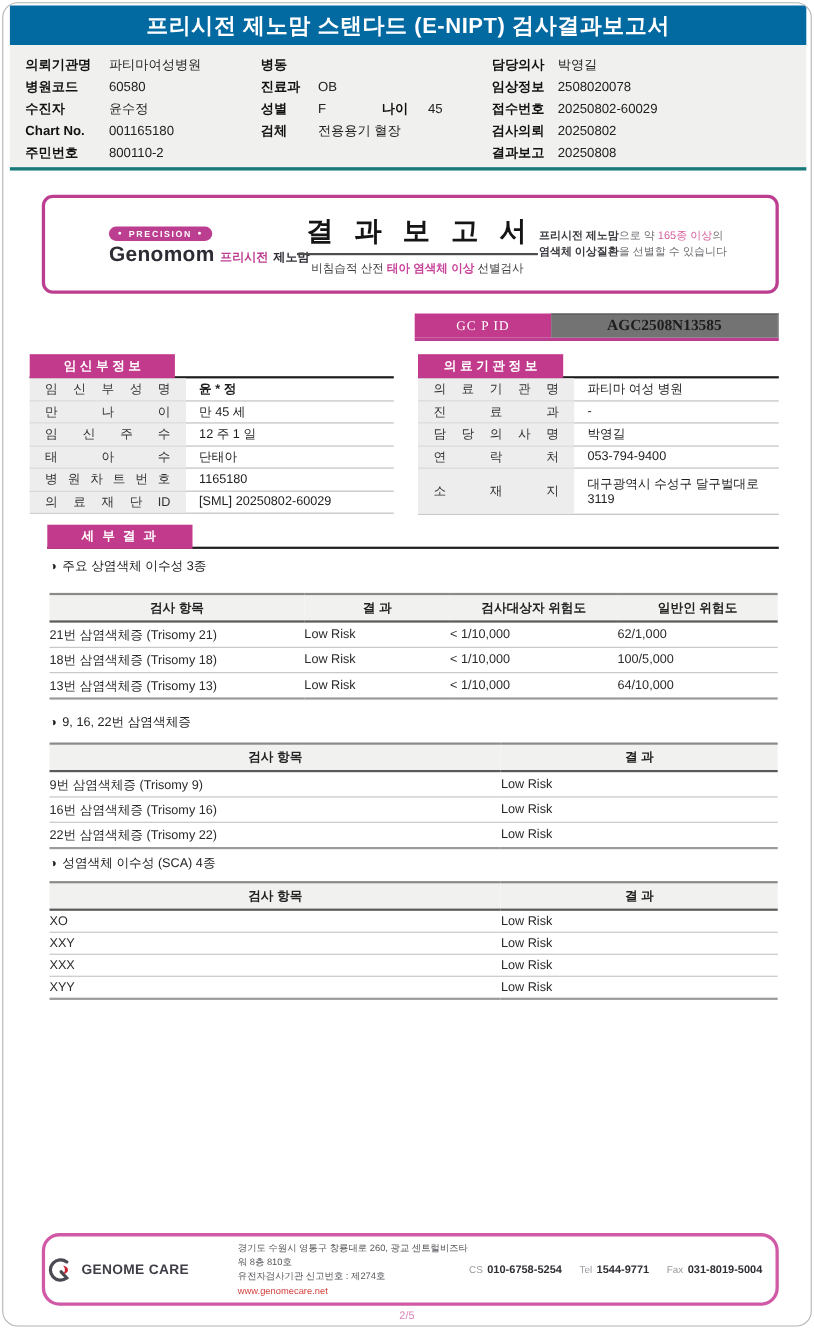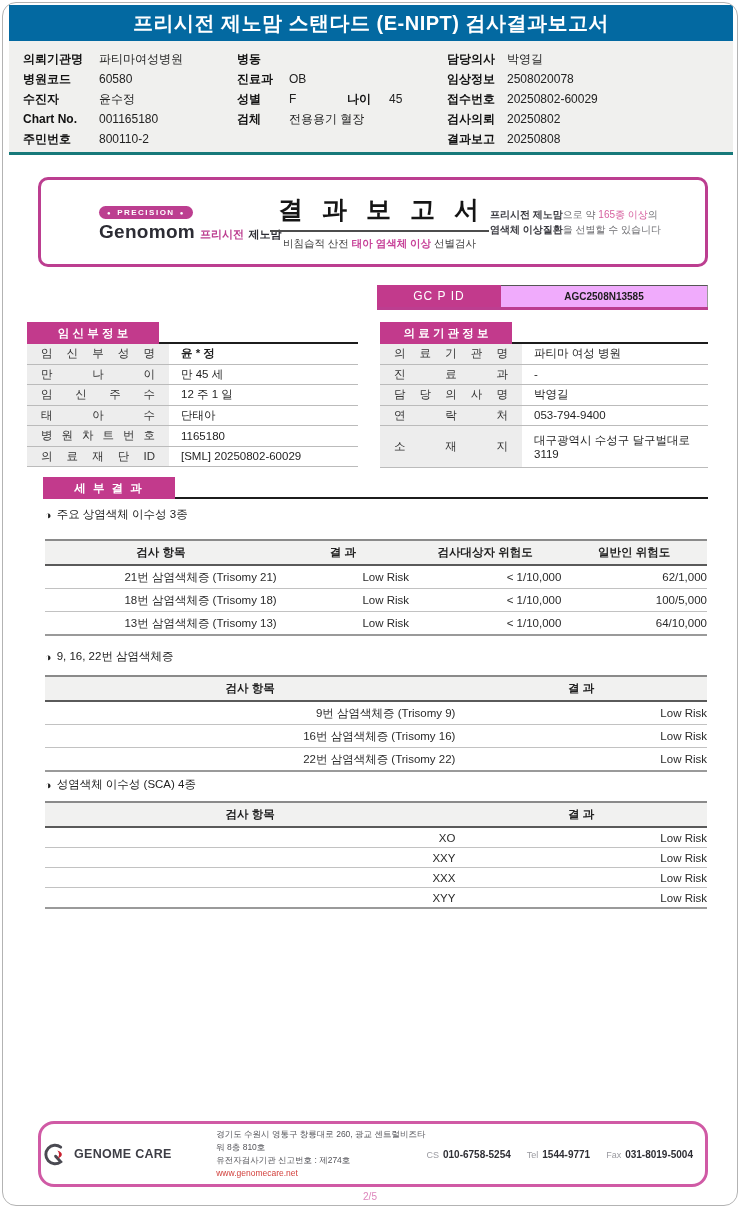--- a/index.html
+++ b/index.html
@@ -30,27 +30,27 @@
   .badge .dot { font-size:6px; line-height:1; }
   .brand-line2 { margin-top:2px; white-space:nowrap; }
   .brand-name { font-size:19px; font-weight:bold; color:#2c2c34; letter-spacing:0.3px; }
   .brand-kr1 { font-size:11px; font-weight:bold; color:#bc3e90; margin-left:5px;margin-top:18px; }
   .brand-kr2 { font-size:11px; font-weight:bold; color:#2c2c34; }
   .title-block { flex:1; text-align:center; }
   .report-title { display:inline-block; font-size:25px; font-weight:bold; color:#151515; letter-spacing:6px; padding:0 4px 4px 8px; border-bottom:2px solid #4d4d4d; white-space:nowrap; }
   .report-subtitle { margin-top:5px; font-size:10.5px; color:#3c3c3c; }
   .report-subtitle .hl { color:#c8449a; font-weight:bold; }
   .note-block { width:215px; padding-right:20px; font-size:10px; color:#6e6e72; line-height:1.55; }
-  .note-block .b { color:#3a3a40; font-weight:bold; }
+  .note-block .b { color:#3a3a40; font-weight:bold;font-family:Liberation Serif, serif; }
   .note-block .p { color:#d65f9e; }
 
   
-  .gcpid { position:absolute; left:374px; top:282px; width:331px; height:25px; display:flex; border-bottom:3px solid #bc3e90; }
+  .gcpid { position:absolute; left:374px; top:282px; width:331px; height:25px; display:flex; border-bottom:3px solid #bc3e90;font-family:Liberation Serif, serif; }
   .gcpid-label { width:124px; background:#c23a8c; color:#fff; display:flex; align-items:center; justify-content:center; font-size:12px; letter-spacing:1px; }
-  .gcpid-value { flex:1; border-top:1px solid #555; border-right:1px solid #999; display:flex; align-items:center; justify-content:center; font-size:10px; font-weight:bold; color:#1d1d1d; background:#f0abfc; }
+  .gcpid-value { flex:1; border-top:1px solid #555; border-right:1px solid #999; display:flex; align-items:center; justify-content:center; font-size:14px; font-weight:bold; color:#1d1d1d; background:#737373; }
 
   
   .itable { position:absolute; top:319px; font-size:11.5px; }
   .itable.left  { left:24px;  width:331px; }
   .itable.right { left:377px; width:328px; }
   .itable-tab-row { border-bottom:2px solid #1c1c1c; height:22px; }
   .itable-tab { width:132px; height:22px; background:#c23a8c; color:#fff; font-weight:bold; font-size:11.5px; text-align:center; line-height:22px; }
   .itrow { display:flex; align-items:center; min-height:20.5px; border-bottom:1px solid #bbb; }
   .itrow.tall { min-height:42px; }
   .itlab { width:142px; align-self:stretch; display:flex; align-items:center; background:#ededed; color:#333; padding:0 14px; }
@@ -58,21 +58,21 @@
   .itval { flex:1; padding-left:12px; color:#1e1e1e; }
   .itval.bold { font-weight:bold; }
 
   
   .detail-tab { position:absolute; left:40px; top:474px; width:665px; border-bottom:2px solid #1c1c1c; height:22px; }
   .detail-tab .itable-tab { letter-spacing:2px; }
   .caption { position:absolute; font-size:11.5px; color:#222; display:flex; align-items:center; gap:5px; }
   .caption .bullet { font-size:11px; color:#1c1c1c; }
   .rtable { position:absolute; width:662px; border-collapse:collapse; font-size:11.5px; color:#222; table-layout:fixed; }
   .rtable th { background:#f1f1f0; border-top:2px solid #8a8a8a; border-bottom:2px solid #5a5a5a; font-weight:bold; font-size:11.5px; padding:4px 0; text-align:center; }
-  .rtable td { border-bottom:1px solid #c2c2c2; padding:3.5px 0; text-align:right; color:#2a2a2a; }
+  .rtable td { border-bottom:1px solid #c2c2c2; padding:3.5px 0; text-align:left; color:#2a2a2a; }
   .rtable tr:last-child td { border-bottom:2px solid #9a9a9a; }
 
   
   .footer-card { position:absolute; left:35px; top:1118px; width:670px; height:66px; border:3px solid #d05aa5; border-radius:16px; display:flex; align-items:center; background:#fff; }
   .gc-logo { width:200px; display:flex; align-items:center; gap:6px; }
   .gc-mark { width:27px; height:27px; flex:0 0 auto; }
   .gc-text { font-size:12.5px; font-weight:bold; color:#3e3e46; letter-spacing:0.3px; white-space:nowrap; }
   .footer-addr { width:240px; font-size:8.5px; color:#55555a; line-height:1.55; }
   .footer-site { color:#d2413d; text-decoration:none; }
   .footer-contacts { flex:1; display:flex; justify-content:flex-end; gap:16px; padding-right:12px; font-size:10px; white-space:nowrap; }

